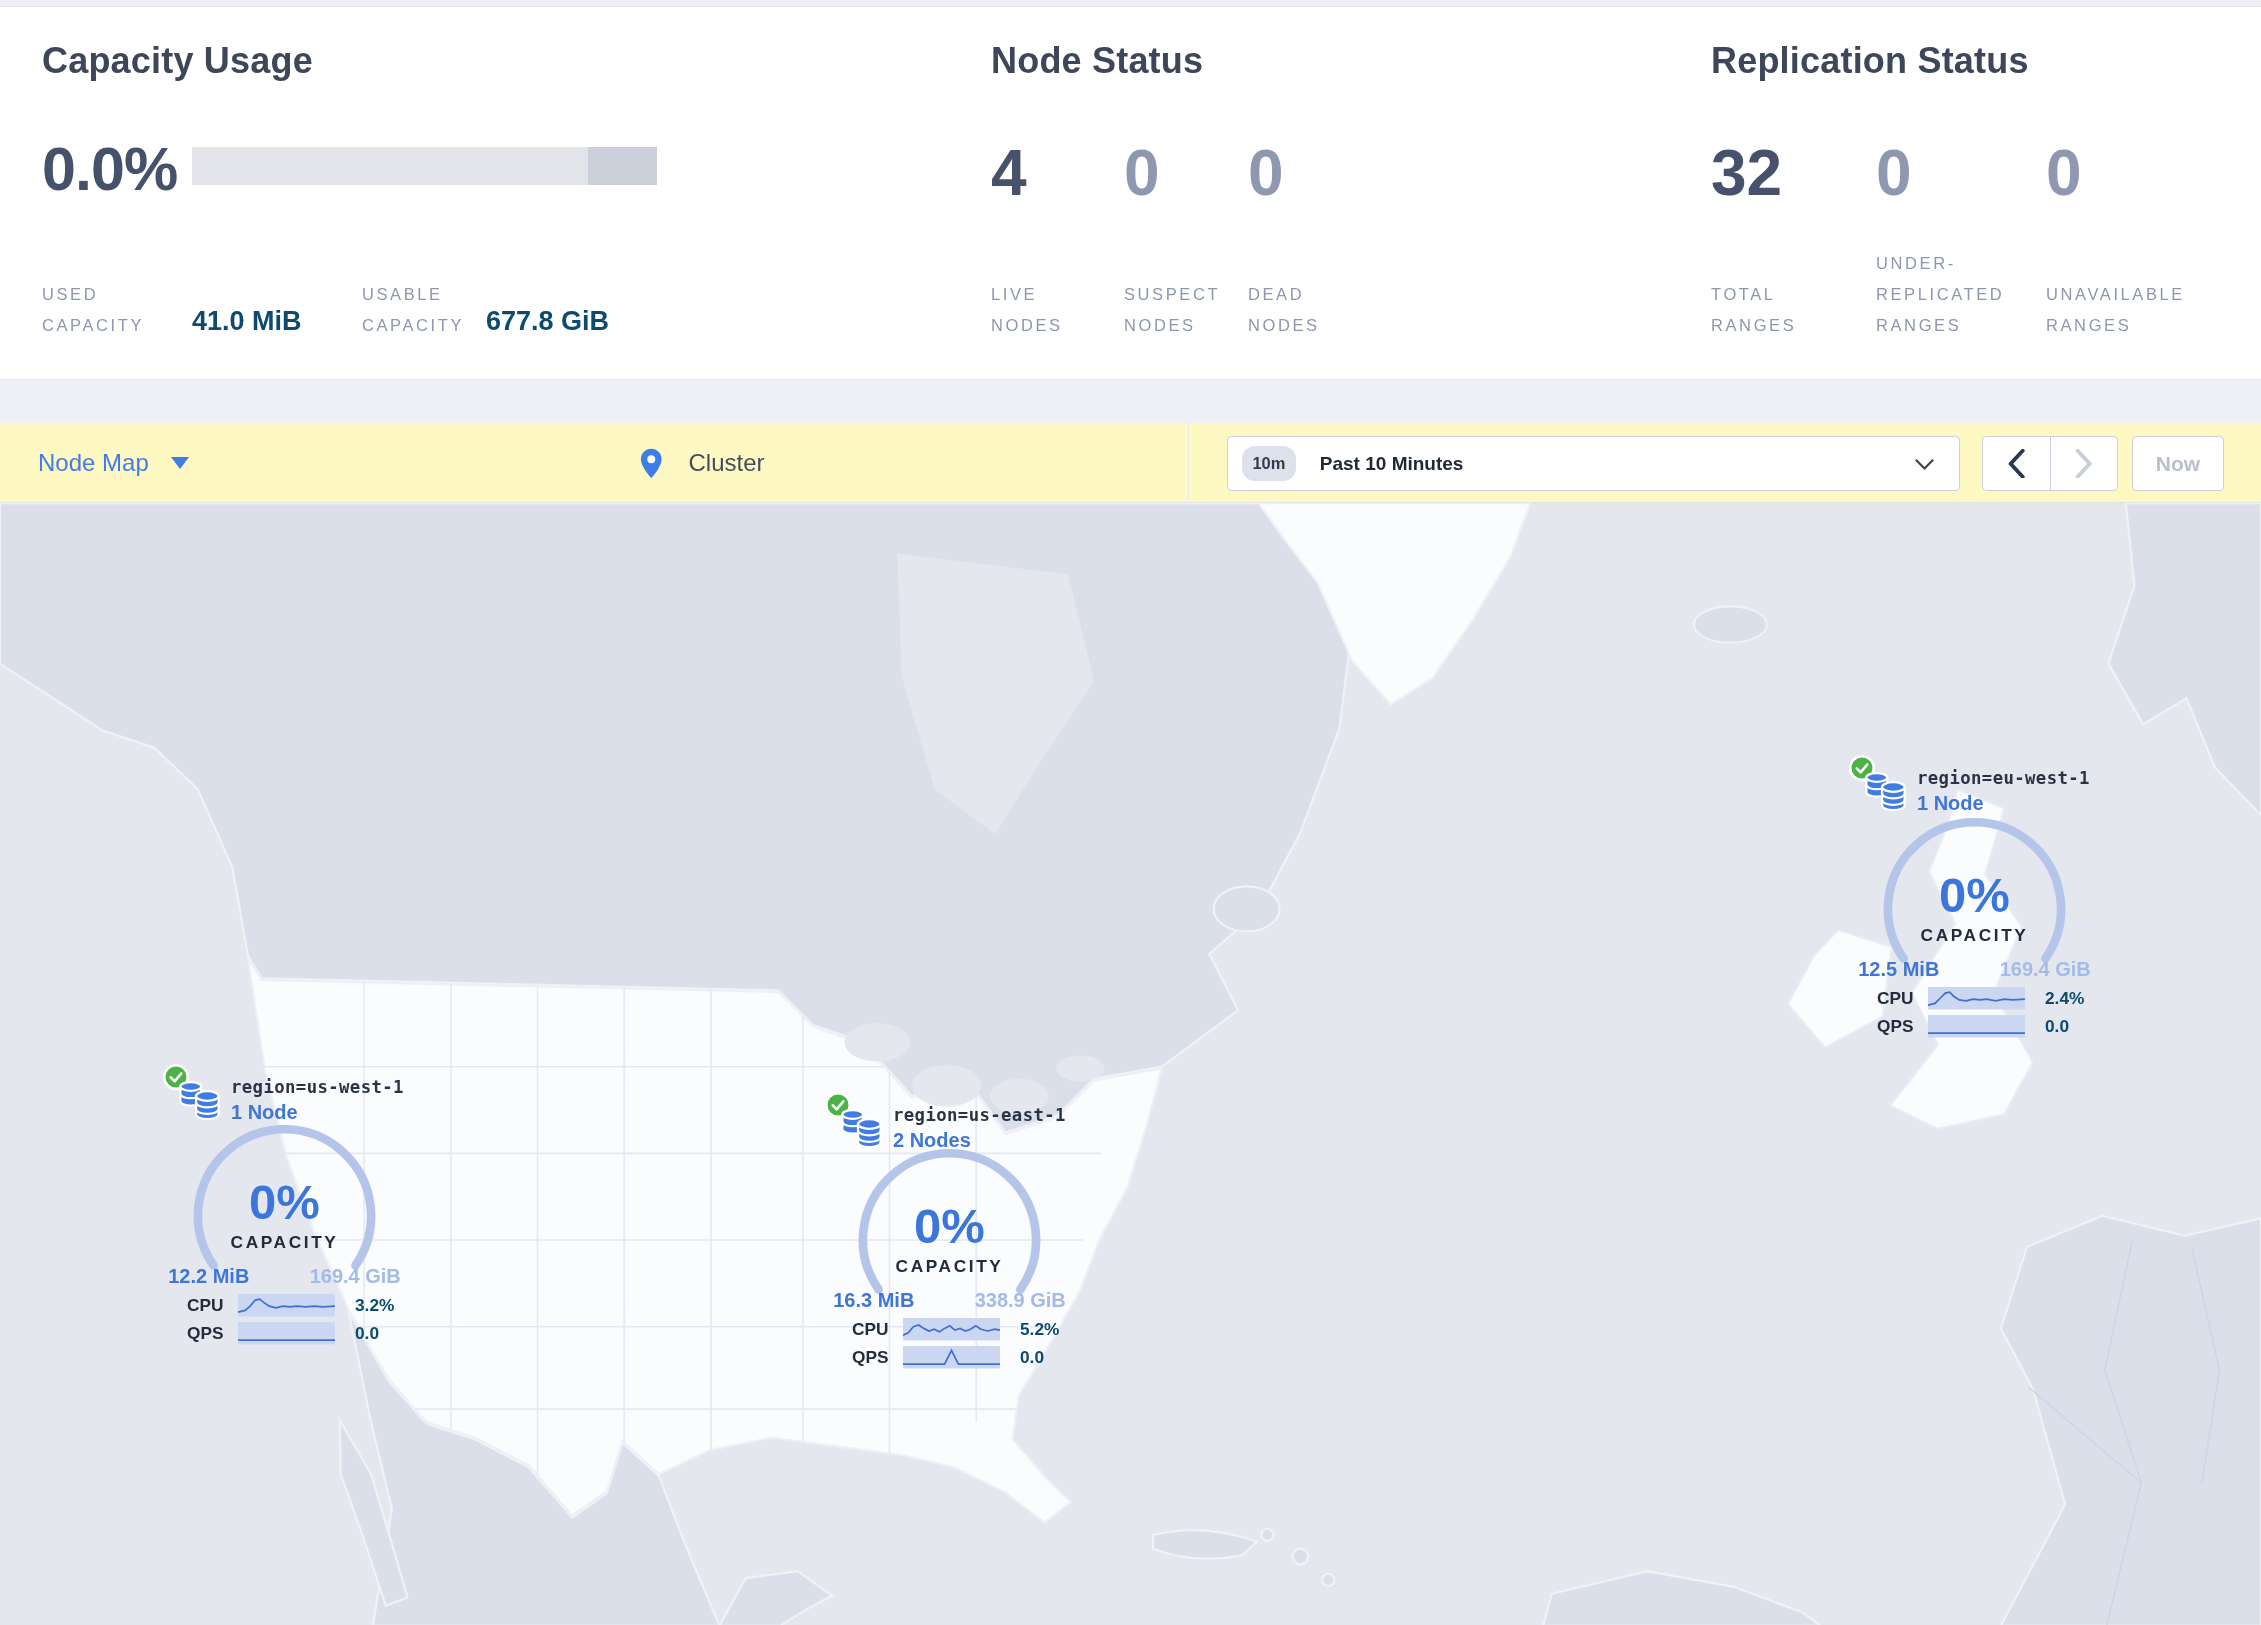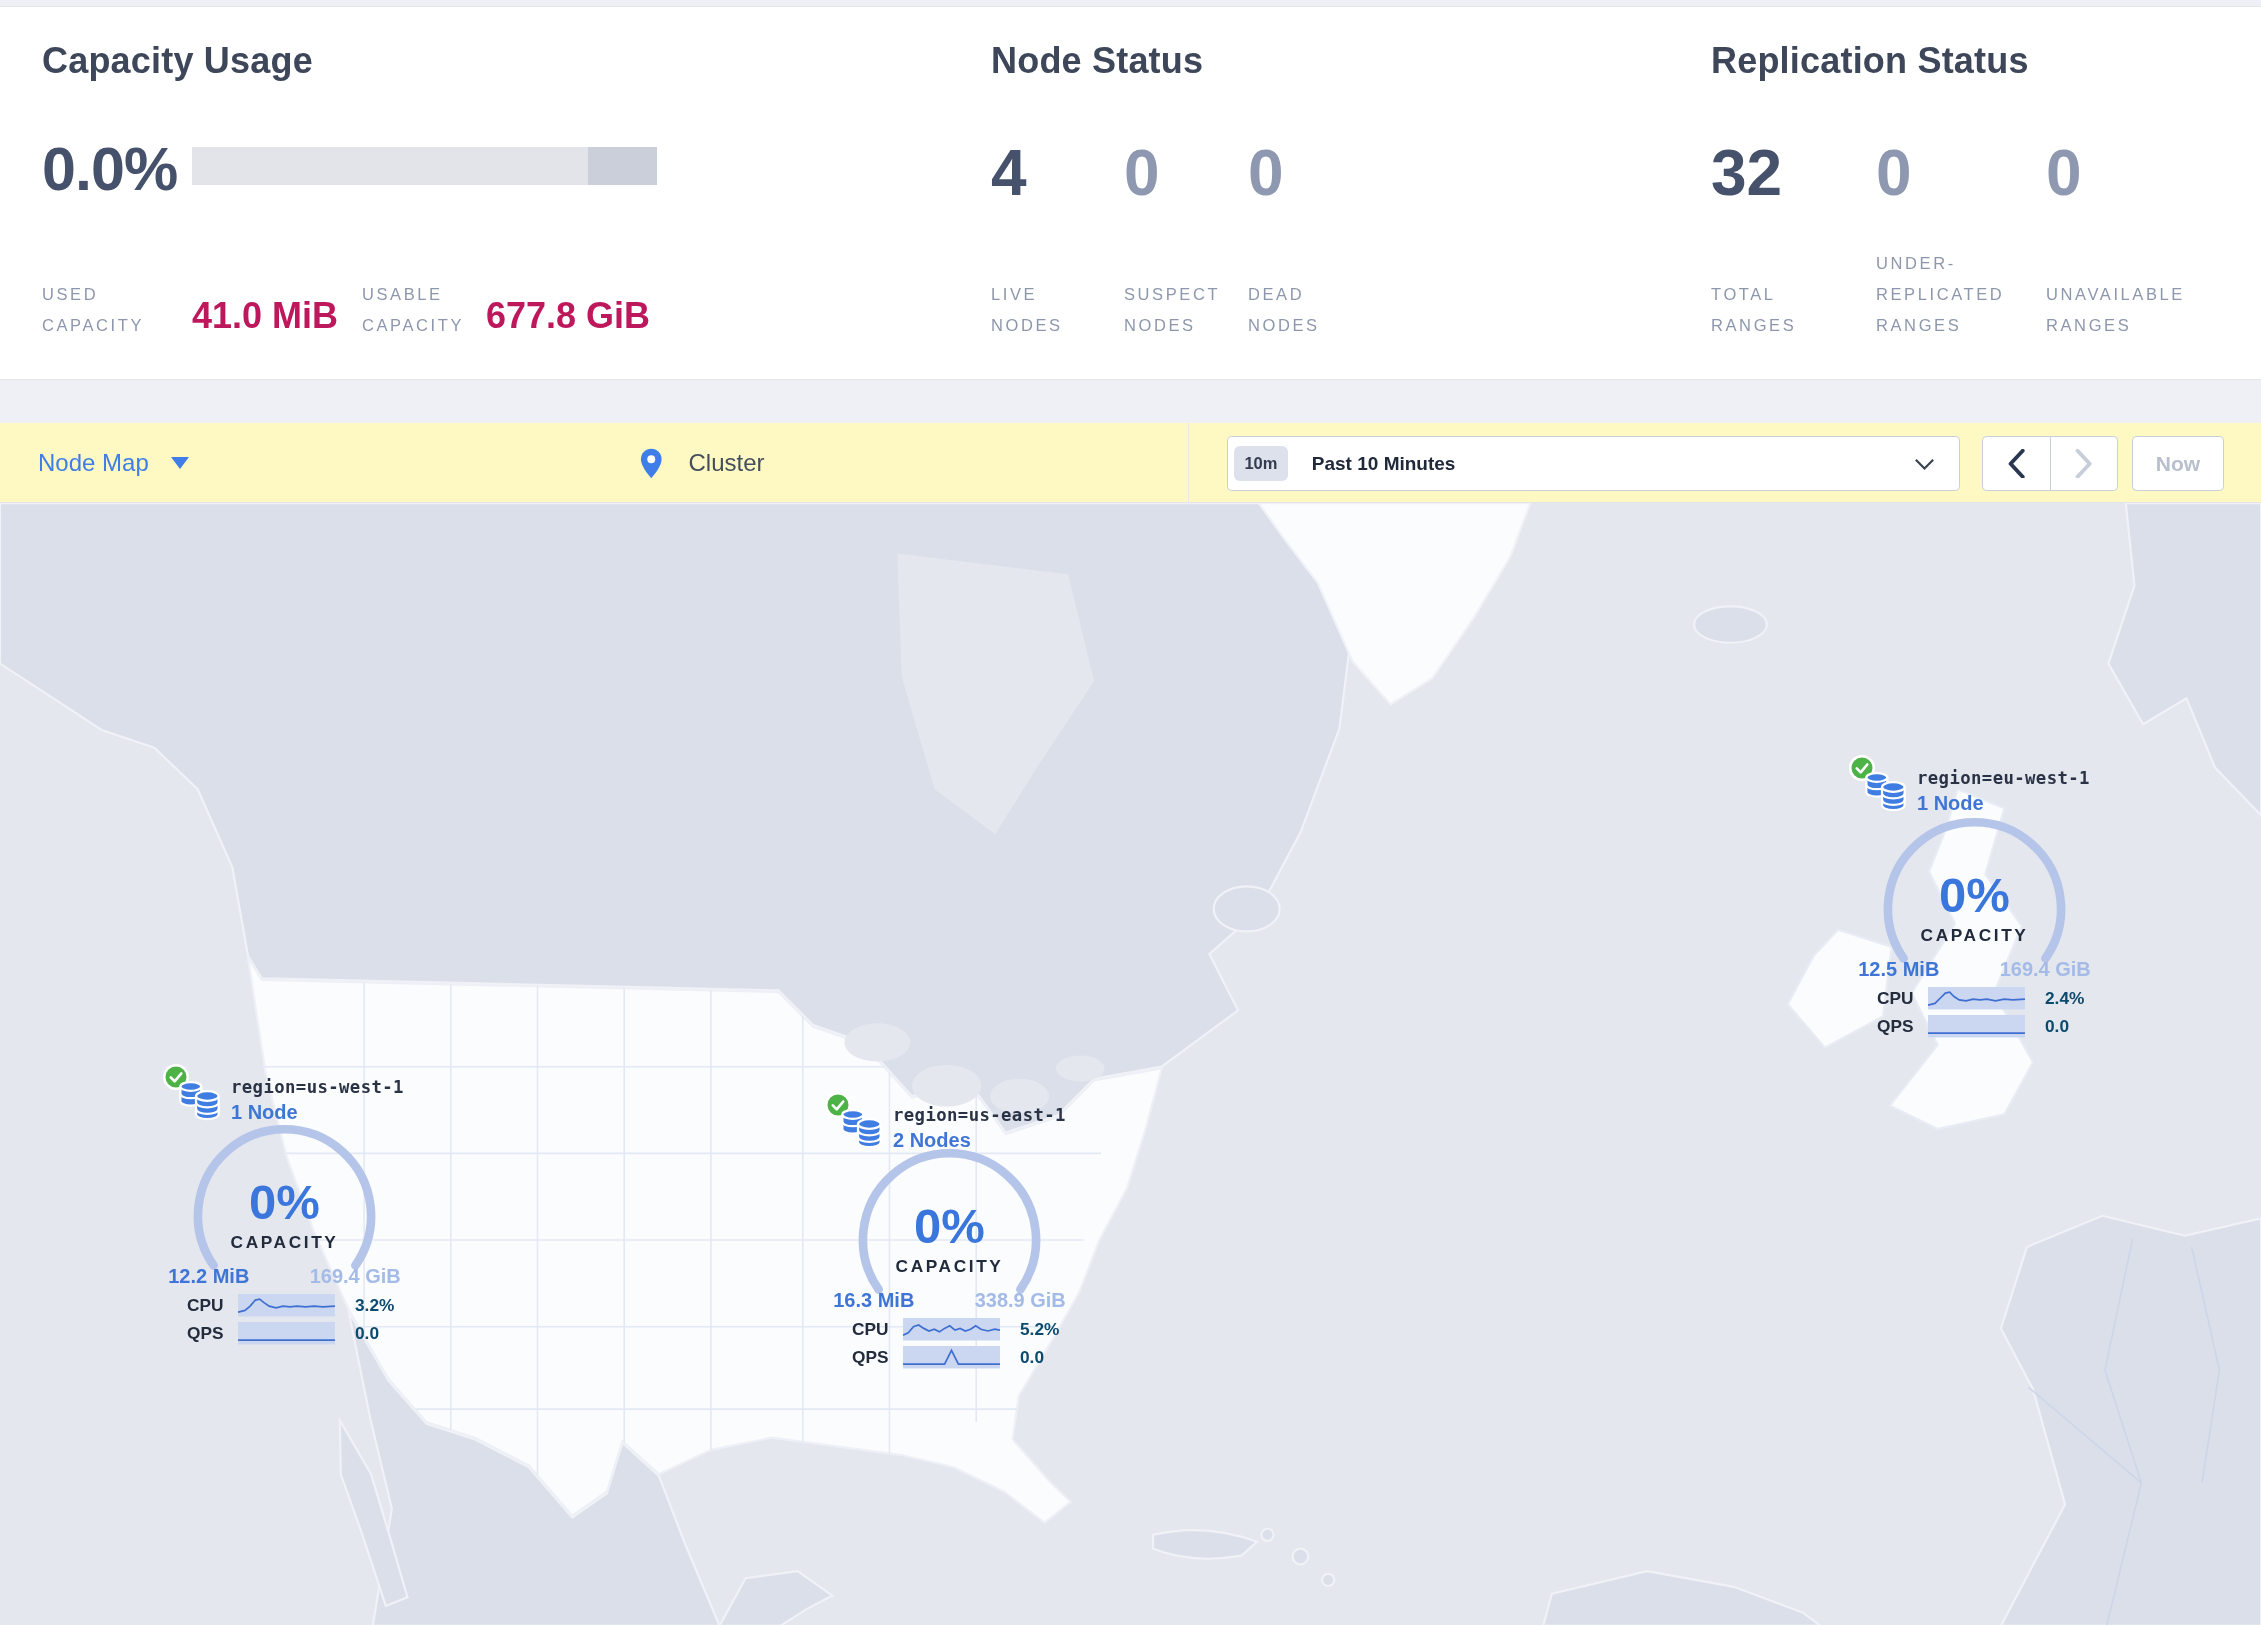--- a/index.html
+++ b/index.html
@@ -30,21 +30,21 @@
   .tick { position:absolute; top:0; width:1.7px; height:11.3px; background:#a9b1c1; }
   .tick-label { position:absolute; top:17.3px; transform:translateX(-50%); font-size:18px; color:#7e889d; white-space:nowrap; }
 
   .stat-label {
     position:absolute; bottom:38px;
     font-size:16.5px; font-weight:400; letter-spacing:2.6px;
     color:#8d97ac; line-height:31px; white-space:nowrap;
   }
   .stat-value {
     position:absolute; bottom:42px;
-    font-size:36px; font-weight:700; color:#be185d; white-space:nowrap;
+    font-size:27px; font-weight:700; color:#0c4a6e; white-space:nowrap;
   }
   .big-num {
     position:absolute; top:132px;
     font-size:64px; font-weight:700; line-height:69px;
   }
   .num-dark { color:#46526b; } .num-muted { color:#8e99b1; }
 
   
   .toolbar {
     position:absolute; top:423px; left:0; right:0; height:80px;
@@ -62,21 +62,21 @@
     display:flex; align-items:center; gap:26px;
   }
   .breadcrumb-label { font-size:24px; color:#454e5f; }
 
   .time-picker {
     position:absolute; left:1227px; top:13px; width:733px; height:55px;
     background:#fff; border:1.7px solid #c9cfda; border-radius:4.3px;
     display:flex; align-items:center; cursor:pointer;
   }
   .time-badge {
-    margin-left:6px; background:#dde1ec; border-radius:6px;
+    margin-left:14px; background:#dde1ec; border-radius:13px;
     padding:7.8px 10.4px; font-size:16.5px; font-weight:700; color:#333c4e;
   }
   .time-label { margin-left:24px; font-size:19px; font-weight:600; color:#20293a; }
   .time-chevron { position:absolute; right:24px; top:21px; }
 
   .range-arrows {
     position:absolute; left:1982px; top:13px; width:136px; height:55px;
     border:1.7px solid #c9cfda; border-radius:4.3px; background:#fff;
     display:flex;
   }

